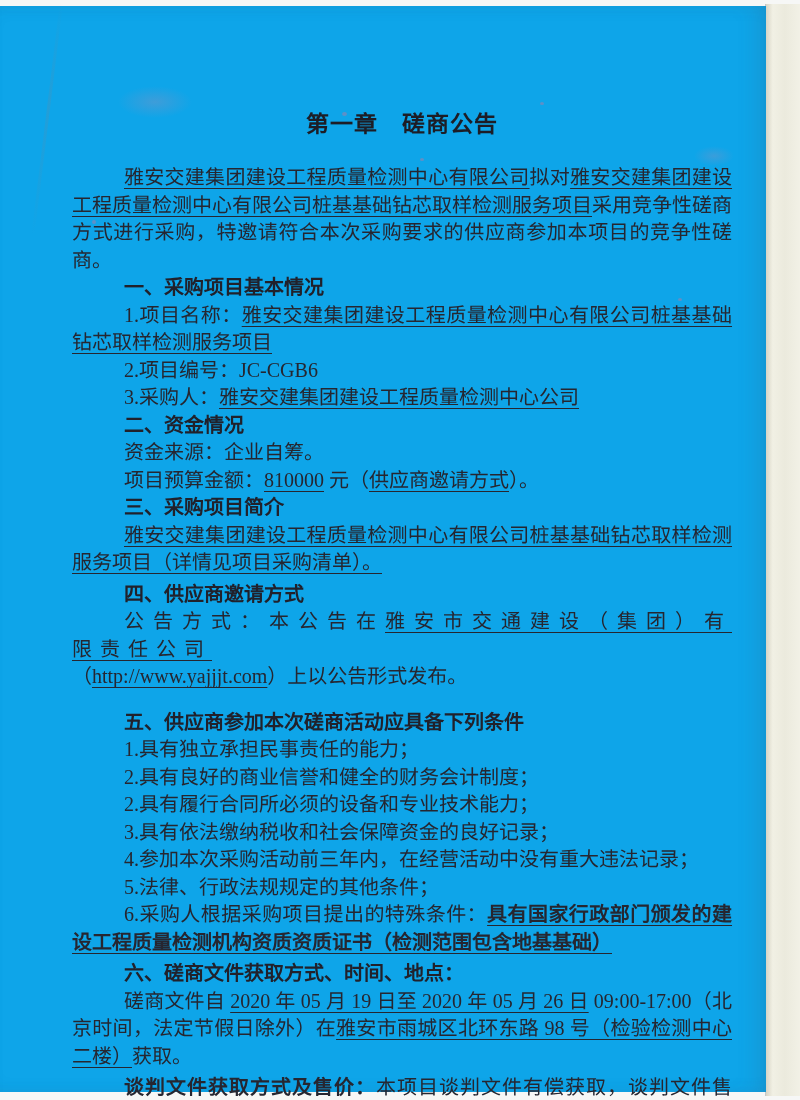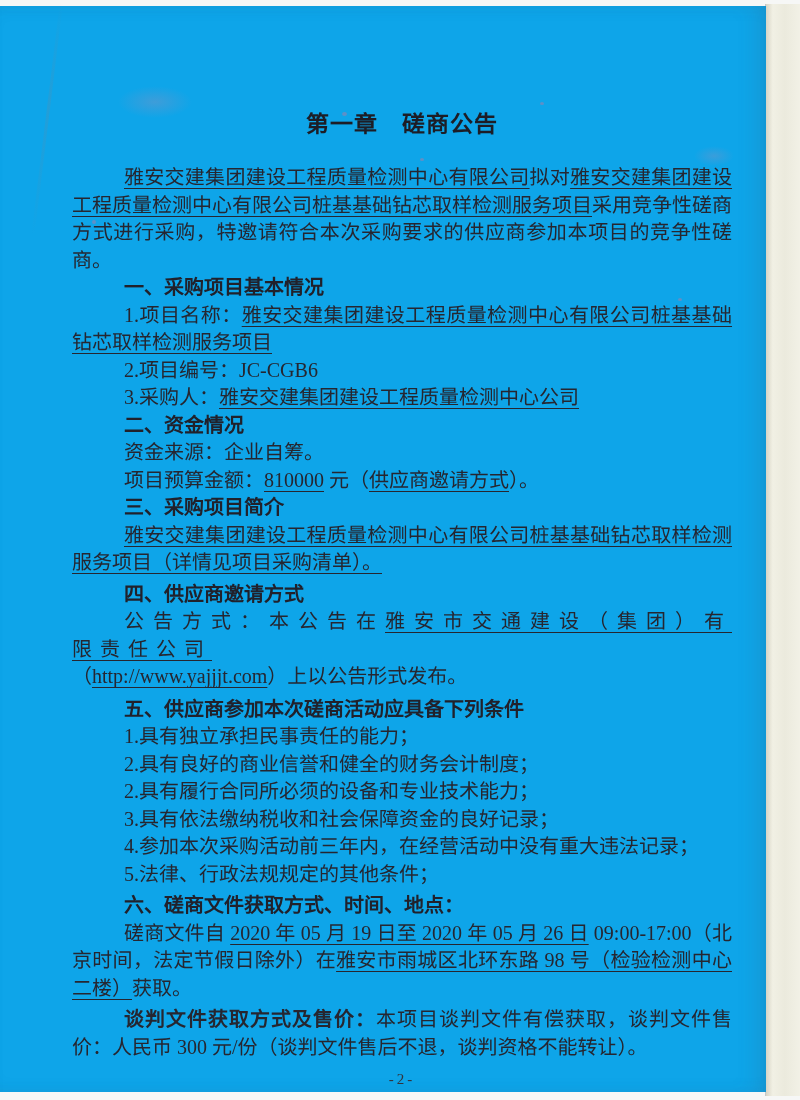--- a/index.html
+++ b/index.html
@@ -58,21 +58,21 @@
     font-size:23px;line-height:34px;font-weight:bold;color:#1d1d26;
     letter-spacing:1px;
   }
   p,h2{margin:0;padding:0;font-size:20px;}
   h2{font-weight:bold;color:#21212b;}
   .indent{text-indent:2.6em;}
   .u{text-decoration:underline;text-underline-offset:4px;text-decoration-thickness:1.2px;}
   .b{font-weight:bold;}
   .mt-intro{margin-top:22px;}
   .mt-sm{margin-top:4px;}
-  .mt-md{margin-top:5px;}
+  .mt-md{margin-top:18px;}
   .spaced{letter-spacing:.40em;}
   .pagenum{
     margin-top:5px;text-align:center;text-indent:0;
     font-size:15px;letter-spacing:3px;color:#33333c;
   }
 </style>
 </head>
 <body>
 
 <div class="stage">
@@ -112,20 +112,21 @@
       <p class="indent spaced"><span>公告方式：本公告在</span><span class="u">雅安市交通建设（集团）有限责任公司</span></p>
       <p><span>（</span><span class="u">http://www.yajjjt.com</span><span>）上以公告形式发布。</span></p>
 
       <h2 class="indent mt-md">五、供应商参加本次磋商活动应具备下列条件</h2>
       <p class="indent">1.具有独立承担民事责任的能力；</p>
       <p class="indent">2.具有良好的商业信誉和健全的财务会计制度；</p>
       <p class="indent">2.具有履行合同所必须的设备和专业技术能力；</p>
       <p class="indent">3.具有依法缴纳税收和社会保障资金的良好记录；</p>
       <p class="indent">4.参加本次采购活动前三年内，在经营活动中没有重大违法记录；</p>
       <p class="indent">5.法律、行政法规规定的其他条件；</p>
+      <p class="indent"><span>6.采购人根据采购项目提出的特殊条件：</span><span class="u b">具有国家行政部门颁发的建设工程质量检测机构资质资质证书（检测范围包含地基基础）</span></p>
 
       <h2 class="indent mt-sm">六、磋商文件获取方式、时间、地点：</h2>
       <p class="indent"><span>磋商文件自 </span><span class="u">2020 年 05 月 19 日至 2020 年 05 月 26 日</span><span> 09:00-17:00（北京时间，法定节假日除外）在</span><span class="u">雅安市雨城区北环东路 98 号（检验检测中心二楼）</span><span>获取。</span></p>
       <p class="indent mt-sm"><span class="b">谈判文件获取方式及售价：</span><span>本项目谈判文件有偿获取，谈判文件售价：人民币 300 元/份（谈判文件售后不退，谈判资格不能转让）。</span></p>
 
       <div class="pagenum">-2-</div>
 
     </div>
   </div>
 </div>

